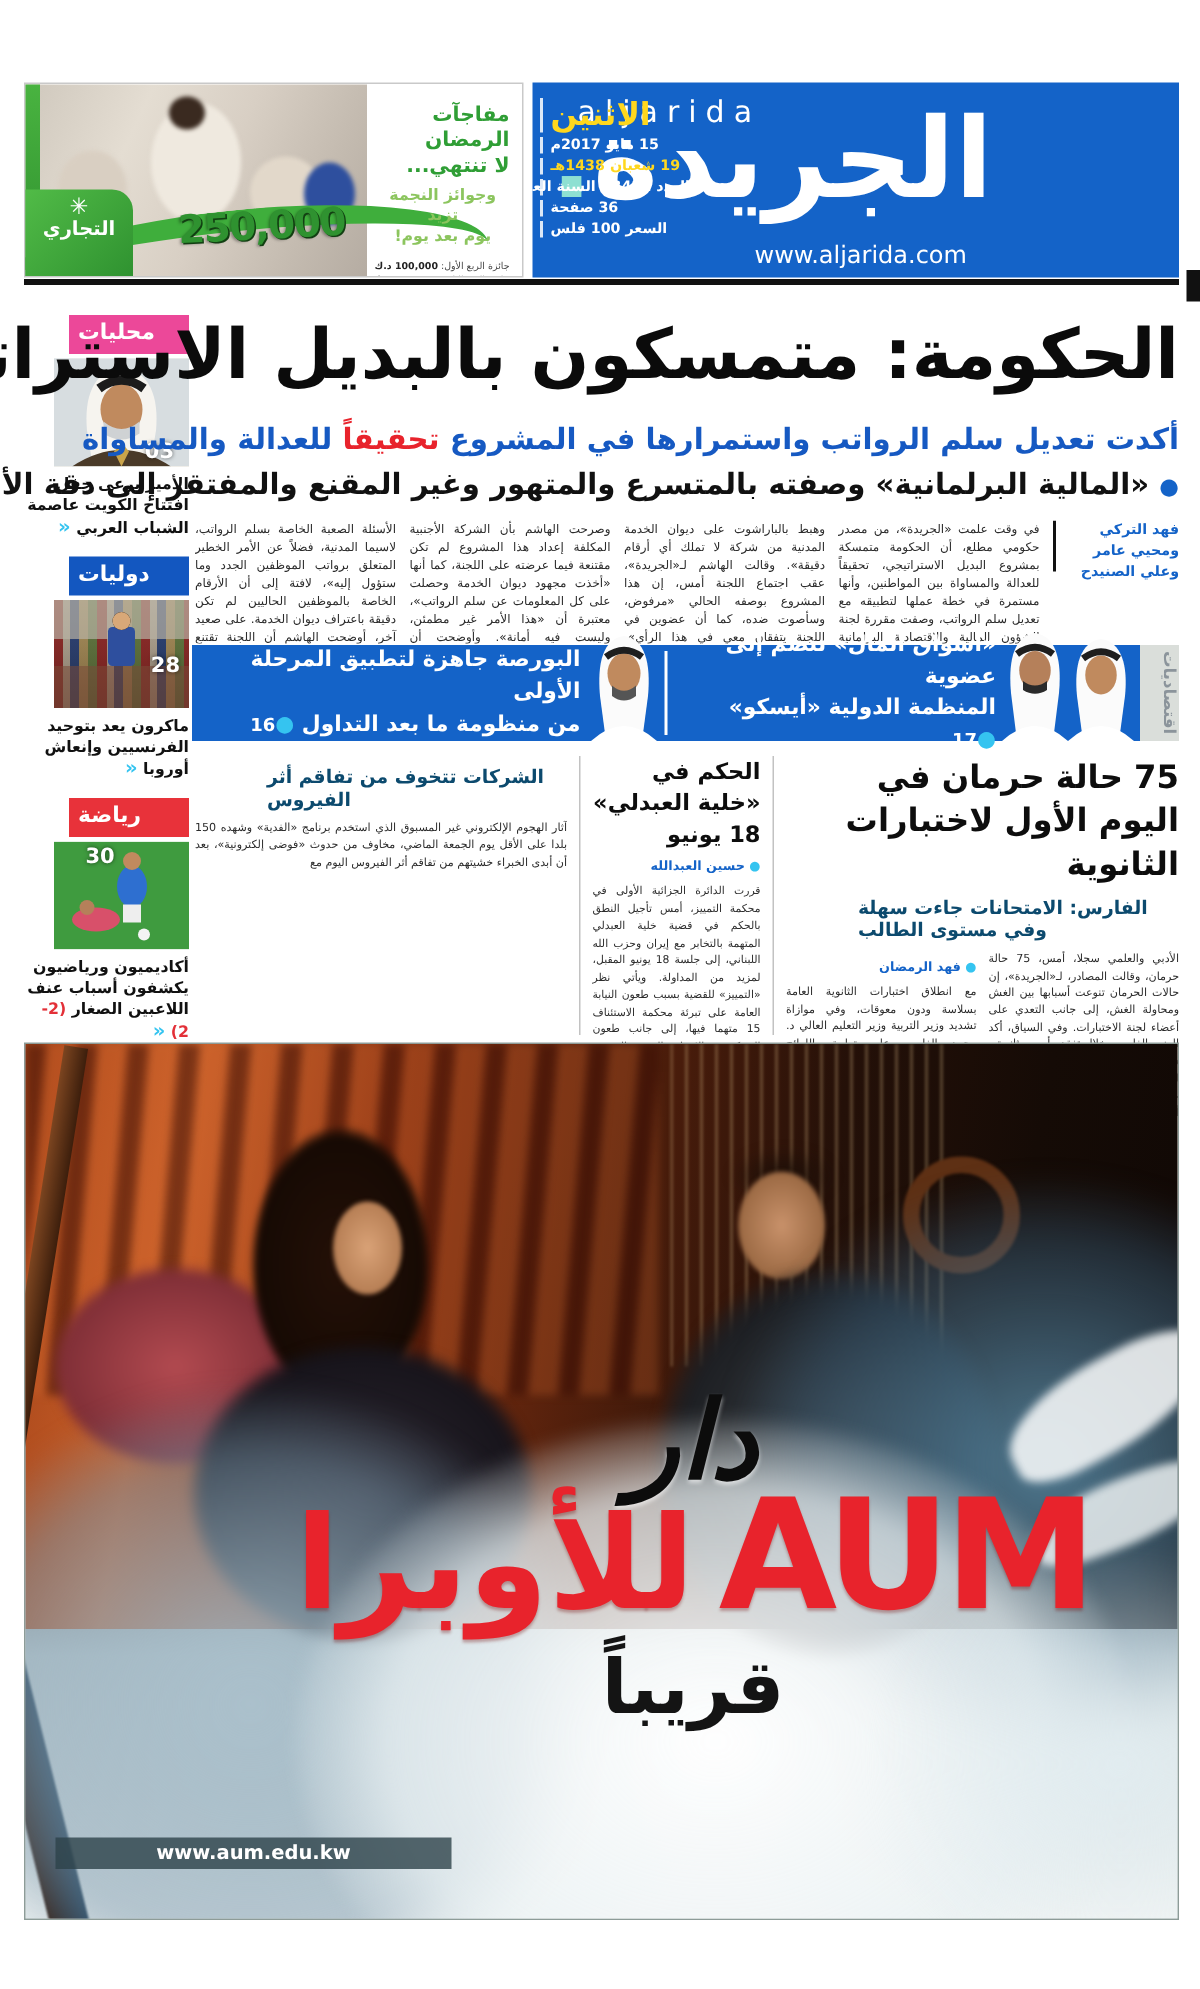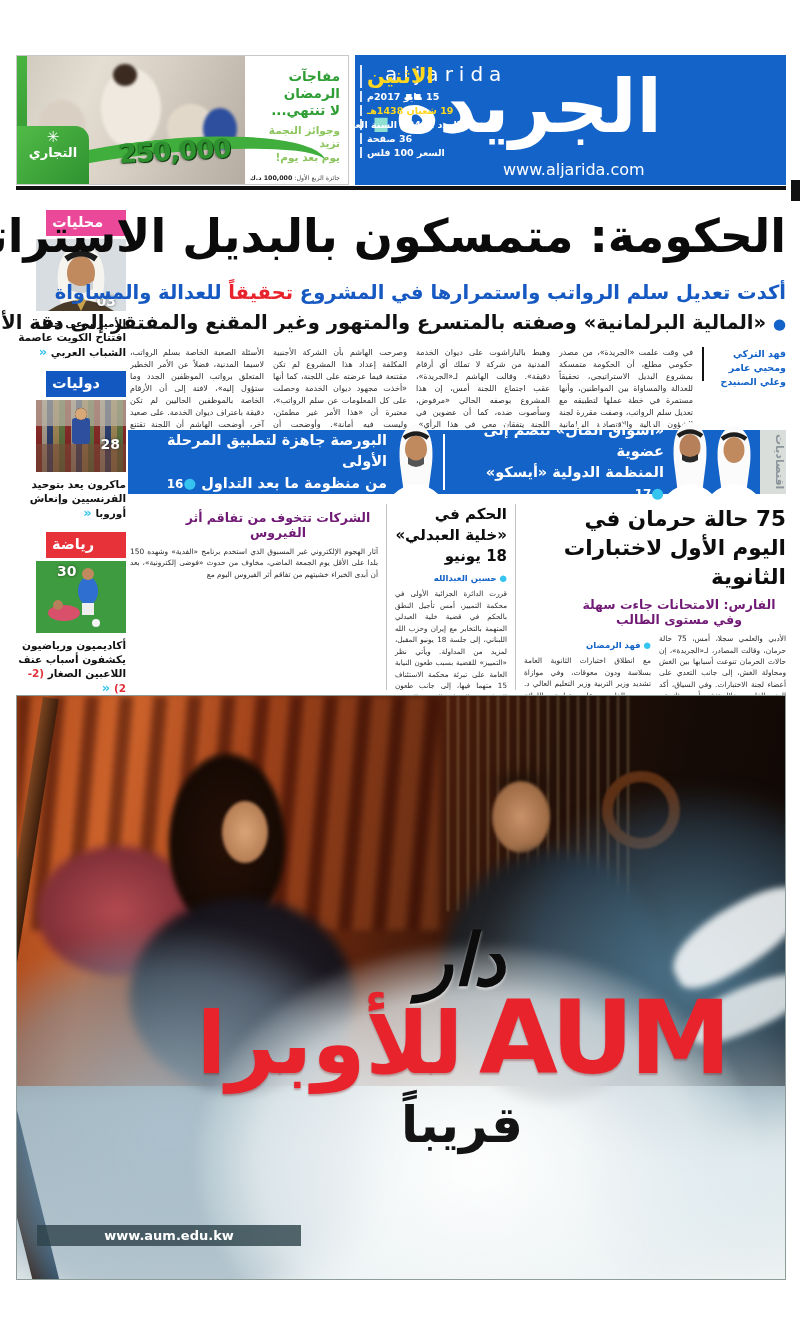--- a/index.html
+++ b/index.html
@@ -12,21 +12,21 @@
   .ctb-photo { position:absolute; right:103px; top:0; left:0; bottom:0; background:linear-gradient(115deg,#cfc8bd 0%,#e4ddd2 30%,#d8cfc4 55%,#c4bbb0 80%,#b5aca2 100%); }
   .ctb-blob { position:absolute; border-radius:50%; filter:blur(1.5px); }
   .ctb-green-bar { position:absolute; left:0; top:0; width:10px; height:100%; background:linear-gradient(180deg,#49b340,#2e8f2e); }
   .ctb-ribbon { position:absolute; left:-30px; bottom:-36px; width:340px; height:80px; border-radius:50%; border-top:14px solid #3fae3c; transform:rotate(-6deg); }
   .ctb-logo { position:absolute; left:0; bottom:0; width:72px; height:58px; background:linear-gradient(135deg,#51bb47,#2f9230); border-radius:0 14px 0 0; color:#fff; text-align:center; padding-top:4px; }
   .ctb-logo .star { font-size:15px; line-height:15px; display:block; }
   .ctb-logo .nm { font-size:13px; font-weight:bold; display:block; }
   .ctb-amount { position:absolute; right:118px; bottom:18px; color:#2f9230; font-size:26px; font-weight:bold; transform:rotate(-3deg); text-shadow:1px 1px 0 #123f12, -1px 1px 2px rgba(0,0,0,.35); letter-spacing:-1px; direction:ltr; }
   .ctb-text { position:absolute; left:auto; right:0; top:0; width:103px; height:100%; padding:12px 8px 4px 6px; text-align:right; }
   .ctb-h { color:#2f9e35; font-size:13.5px; font-weight:bold; line-height:1.25; }
-  .ctb-s { color:#8cc55e; font-size:10.5px; font-weight:bold; line-height:1.3; margin-top:5px; }
+  .ctb-s { color:#8cc55e; font-size:10.5px; font-weight:bold; line-height:1.3; margin-top:5px;text-align:center; }
   .ctb-prizes { margin-top:8px; }
   .ctb-prize { font-size:6.3px; color:#444; line-height:1.55; white-space:nowrap; }
   .ctb-prize b { color:#222; }
 
   
   .mast { left:355px; top:55px; width:431px; height:130px; background:#1463c8; direction:rtl; overflow:hidden; }
   .brand-latin { position:absolute; left:30px; top:7px; color:#fff; font-size:20px; letter-spacing:6px; direction:ltr; }
   .brand-ar { position:absolute; left:12px; top:14px; color:#fff; font-size:74px; font-weight:bold; line-height:1; direction:rtl; white-space:nowrap; }
   .brand-ar .dot { color:#8ee0d2; }
   .brand-web { position:absolute; left:148px; bottom:6px; color:#fff; font-size:16px; direction:ltr; }
@@ -70,21 +70,21 @@
   .head-svg { position:absolute; bottom:0; }
   .econ-txt { color:#fff; font-weight:bold; font-size:14.5px; line-height:1.45; text-align:right; padding-left:8px; }
   .econ-pg { color:#fff; font-size:12px; }
   .econ-div { width:2px; background:#fff; flex:none; margin:4px 0; }
 
   
   .triple { left:130px; top:504px; width:656px; height:186px; direction:rtl; display:flex; }
   .vsep { width:1px; background:#c2c2c2; flex:none; margin:0 8px; }
   .story { position:relative; }
   .st-h { font-size:21.5px; font-weight:bold; color:#0d0d0d; text-align:right; line-height:1.35; }
-  .st-sub { font-size:12.5px; font-weight:bold; color:#701a75; text-align:center; margin-top:6px;margin-left:48px; }
+  .st-sub { font-size:12.5px; font-weight:bold; color:#0c4a6e; text-align:left; margin-top:6px;margin-left:48px; }
   .st-byline { color:#1463c8; font-size:8.5px; font-weight:bold; margin:6px 0 3px; text-align:right; }
   .st-cols { display:flex; gap:8px; margin-top:6px; overflow:hidden; }
   .st-col { flex:1; font-size:7.4px; color:#2c2c2c; line-height:1.55; text-align:justify; }
   .pg { color:#1463c8; font-weight:bold; font-size:9px; }
   .mid-h { font-size:15px; font-weight:bold; color:#0d0d0d; text-align:right; line-height:1.4; }
   .mid-body { font-size:7.2px; color:#2c2c2c; line-height:1.6; text-align:justify; margin-top:5px; }
 
   
   .aum { left:16px; top:695px; width:770px; height:585px; border:1px solid #8d9c98; overflow:hidden; background:linear-gradient(180deg,#5c2413 0%,#2a1008 40%,#cfd9da 70%,#f2f5f4 100%); }
   .aum-photo { position:absolute; left:0; top:0; width:100%; height:390px;

